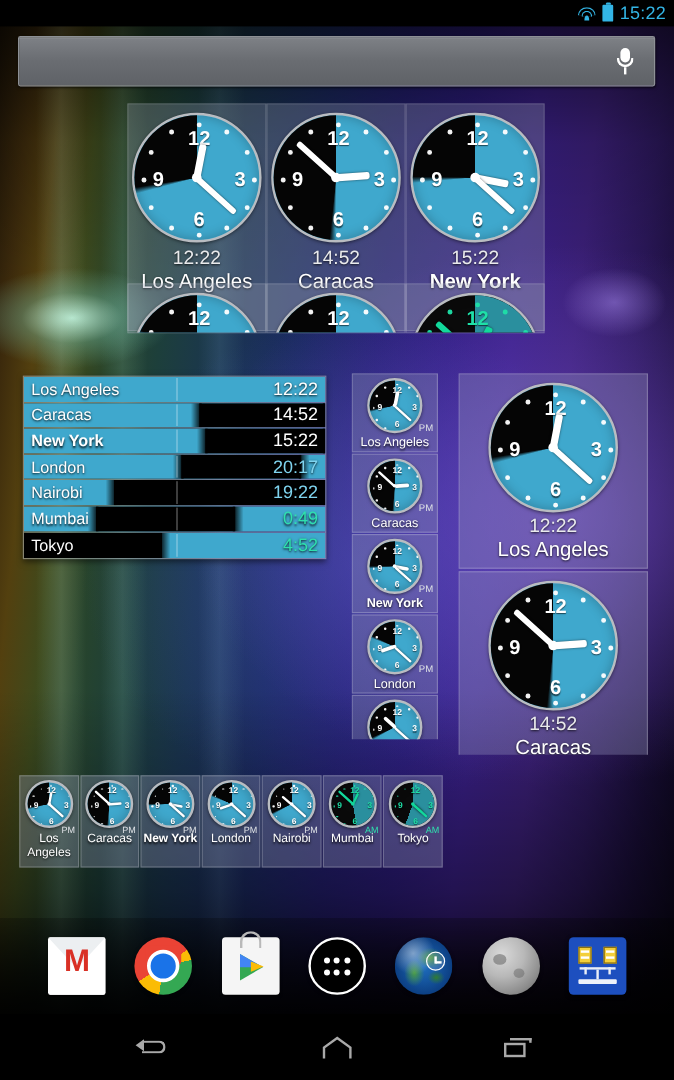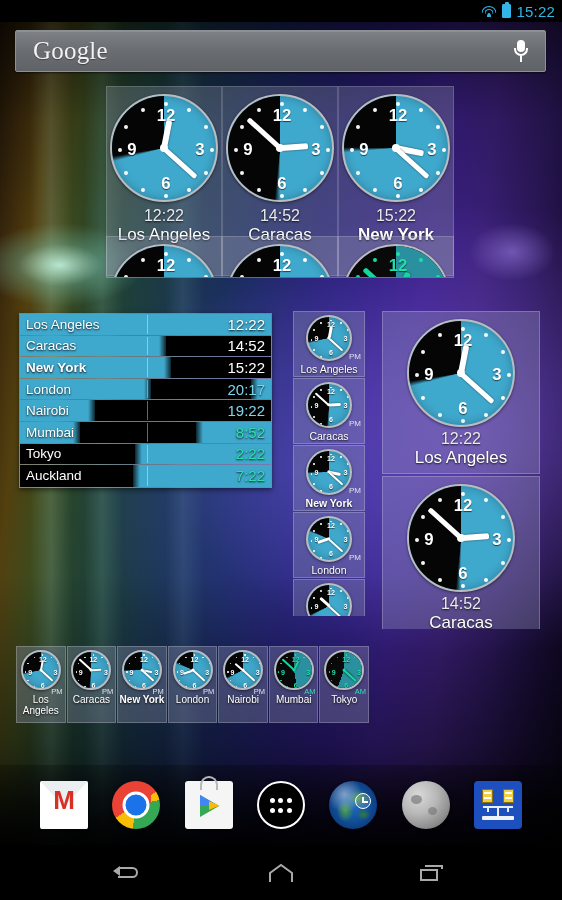--- a/index.html
+++ b/index.html
@@ -292,21 +292,20 @@
   <span class="wifi-ico">
       <i></i>
       <i></i>
       <i></i>
     </span>
   <span class="batt-ico"></span>
   <span class="sbtime">15:22</span>
 </div>
 
 <div id="searchbar">
-  <span class="glabel">Google</span>
   <span class="mic">
     <span class="cap"></span>
       <span class="arc"></span>
       <span class="stem"></span>
   </span>
 </div>
 
 <div id="topwidget">
     <div class="cell">
       <div class="clock" style="width: 108px; height: 108px;">
@@ -464,37 +463,29 @@
       <div class="tick"></div>
       <span class="lcity">Nairobi</span>
       <span class="ltime blue">19:22</span>
     </div>
     <div class="row">
       <div class="bar">
         <div class="blk" style="left: 24%; width: 46%;"></div>
       </div>
       <div class="tick"></div>
       <span class="lcity">Mumbai</span>
-      <span class="ltime green">8:52</span>
+      <span class="ltime green">0:49</span>
     </div>
     <div class="row">
       <div class="bar">
         <div class="blk" style="left: 0%; width: 46%;"></div>
       </div>
       <div class="tick"></div>
       <span class="lcity">Tokyo</span>
-      <span class="ltime green">2:22</span>
-    </div>
-    <div class="row">
-      <div class="bar">
-        <div class="blk" style="left: 0%; width: 45%;"></div>
-      </div>
-      <div class="tick"></div>
-      <span class="lcity">Auckland</span>
-      <span class="ltime green">7:22</span>
+      <span class="ltime green">4:52</span>
     </div>
   </div>
 
 <div id="midcol">
     <div class="mc">
       <div class="clock" style="width: 46px; height: 46px;">
         <div class="shade" style="background: conic-gradient(rgba(0, 0, 0, 0) 0deg, rgba(0, 0, 0, 0) 255deg, rgb(5, 5, 5) 261deg, rgb(5, 5, 5) 360deg, rgba(0, 0, 0, 0) 360deg, rgba(0, 0, 0, 0) 360deg); border-radius: 50%;"></div>
         <span class="dot" style="width: 1.61px; height: 1.61px; left: 22.195px; top: 2.645px;"></span>
         <span class="dot" style="width: 1.61px; height: 1.61px; left: 31.97px; top: 5.2642px;"></span>
         <span class="dot" style="width: 1.61px; height: 1.61px; left: 39.1258px; top: 12.42px;"></span>

